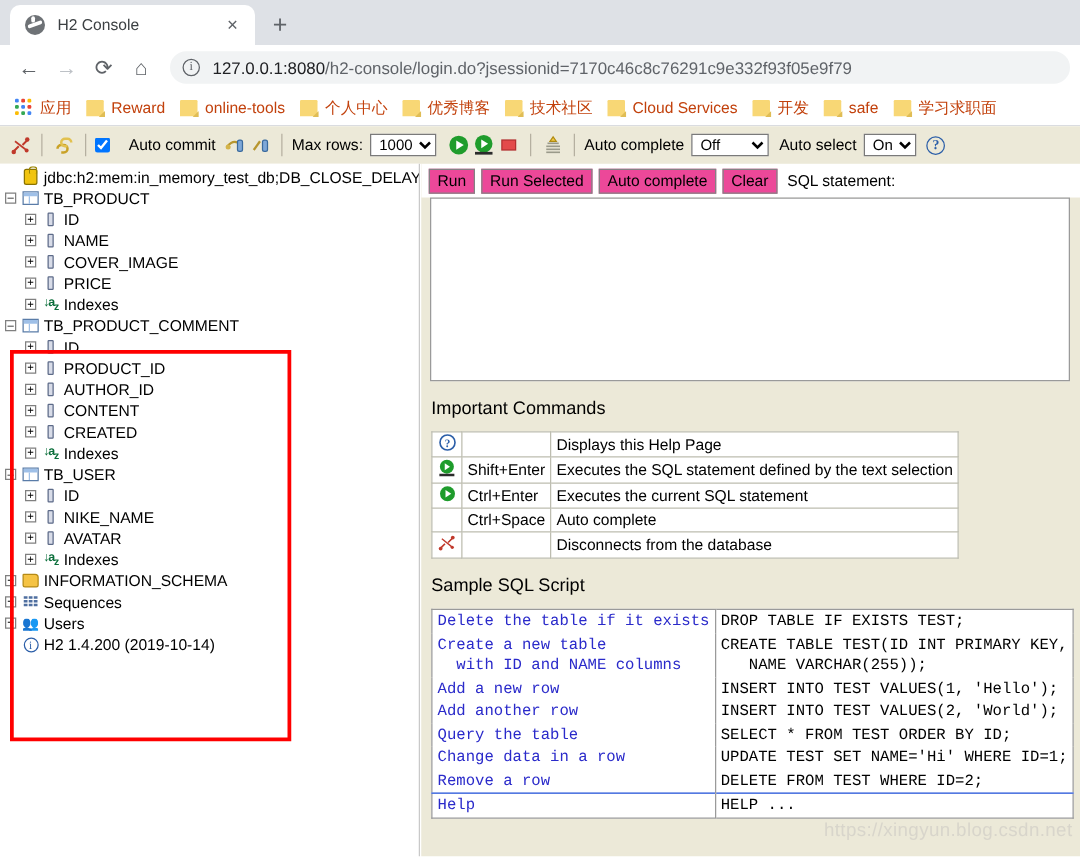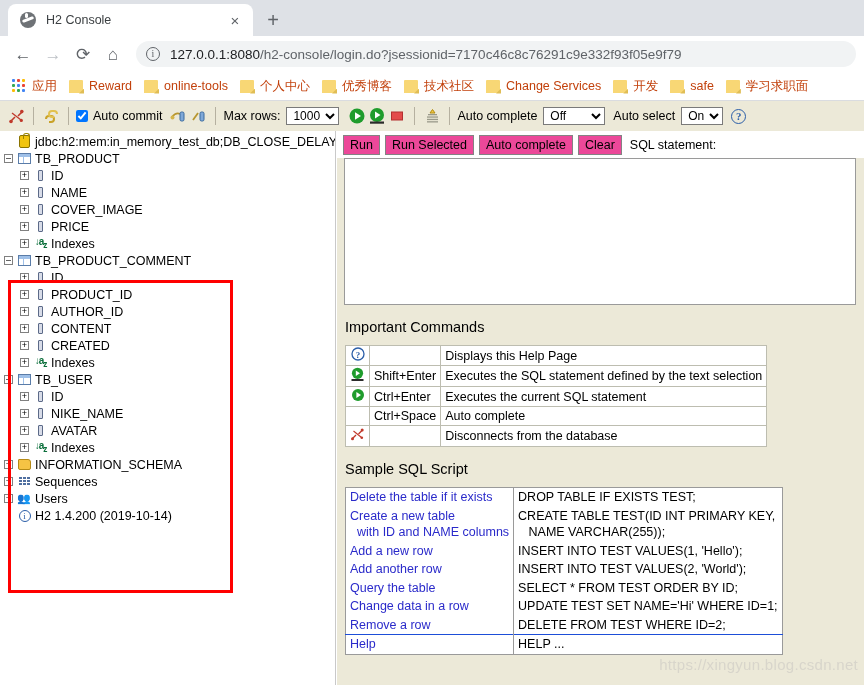--- a/index.html
+++ b/index.html
@@ -13,21 +13,21 @@
     position: relative;
   }
 
   
   .chrome { background:#dee1e6; }
   .tabstrip {
     height: 36px; background:#dee1e6; position:relative;
     display:flex; align-items:flex-end; padding-left:8px;
   }
   .tab {
-    height: 32px; width: 245px; background:#fff;
+    height: 32px; width: 196px; background:#fff;
     border-radius: 8px 8px 0 0;
     display:flex; align-items:center; padding: 0 8px 0 12px;
     position:relative;
   }
   .tab-favicon {
     width:16px; height:16px; border-radius:50%;
     background:#6e7276; margin-right:10px; flex:0 0 16px;
     position:relative; overflow:hidden;
   }
   .tab-favicon::before{
@@ -97,21 +97,21 @@
 
   
   .page { position:relative; width:864px; height:584px; background:#fff; }
 
   .h2toolbar {
     height:30px; background:#ece9d8; display:flex; align-items:center;
     padding:0 6px; gap:0px; font-size:12.5px; color:#000; white-space:nowrap;
   }
   .h2toolbar .sep { width:1px; height:18px; background:#b5b0a0; margin:0 7px; }
 
-  .chk { display:flex; align-items:center; gap:5px; }
+  .chk { display:flex; align-items:center; gap:15px; }
   .chk input { width:12px; height:12px; margin:0; }
 
   .h2sel {
     font-size:12px; font-family:"Liberation Sans", sans-serif;
     border:1px solid #7a7a7a; background:#fff; padding:0 2px; height:18px;
   }
   .qmark {
     width:15px; height:15px; border-radius:50%; border:1.4px solid #2b5ea8;
     color:#2b5ea8; font-size:11px; font-weight:bold; text-align:center; line-height:12px;
     font-family:"Liberation Serif", serif;
@@ -181,21 +181,21 @@
   }
   table.cmds { border-collapse:collapse; background:#fff; }
   table.cmds td {
     border:1px solid #bdbdb0; font-size:12.5px; padding:1px 4px; color:#000;
     white-space:nowrap; height:19px;
   }
   td.c-ico { width:22px; text-align:center; padding:0; }
   td.c-key { width:66px; }
 
   table.sql { border-collapse:collapse; background:#fff; border:1px solid #9a9a9a; }
-  table.sql td { vertical-align:top; padding:1px 4px; font-size:12.5px; line-height:16.5px; }
+  table.sql td { vertical-align:top; padding:1px 4px; font-size:12.5px; line-height:16.5px;font-family:Liberation Mono, monospace; }
   table.sql td.desc { color:#2a2aca; border-right:1px solid #9a9a9a; width:160px; white-space:pre; }
   table.sql td.code { color:#000; white-space:pre; }
   table.sql tr.last td { border-top:1px solid #1d4ed8; }
 
   .watermark {
     position:absolute; right:6px; bottom:12px; font-size:15px; color:#d8d5cb;
     font-family:"Liberation Sans", sans-serif; letter-spacing:0.3px; z-index:4;
     pointer-events:none;
   }
 
@@ -258,21 +258,21 @@
     <div class="bm">
       <span class="folder-icon"></span>
       <span class="bm-label">优秀博客</span>
     </div>
     <div class="bm">
       <span class="folder-icon"></span>
       <span class="bm-label">技术社区</span>
     </div>
     <div class="bm">
       <span class="folder-icon"></span>
-      <span class="bm-label">Change Services</span>
+      <span class="bm-label">Cloud Services</span>
     </div>
     <div class="bm">
       <span class="folder-icon"></span>
       <span class="bm-label">开发</span>
     </div>
     <div class="bm">
       <span class="folder-icon"></span>
       <span class="bm-label">safe</span>
     </div>
     <div class="bm">

